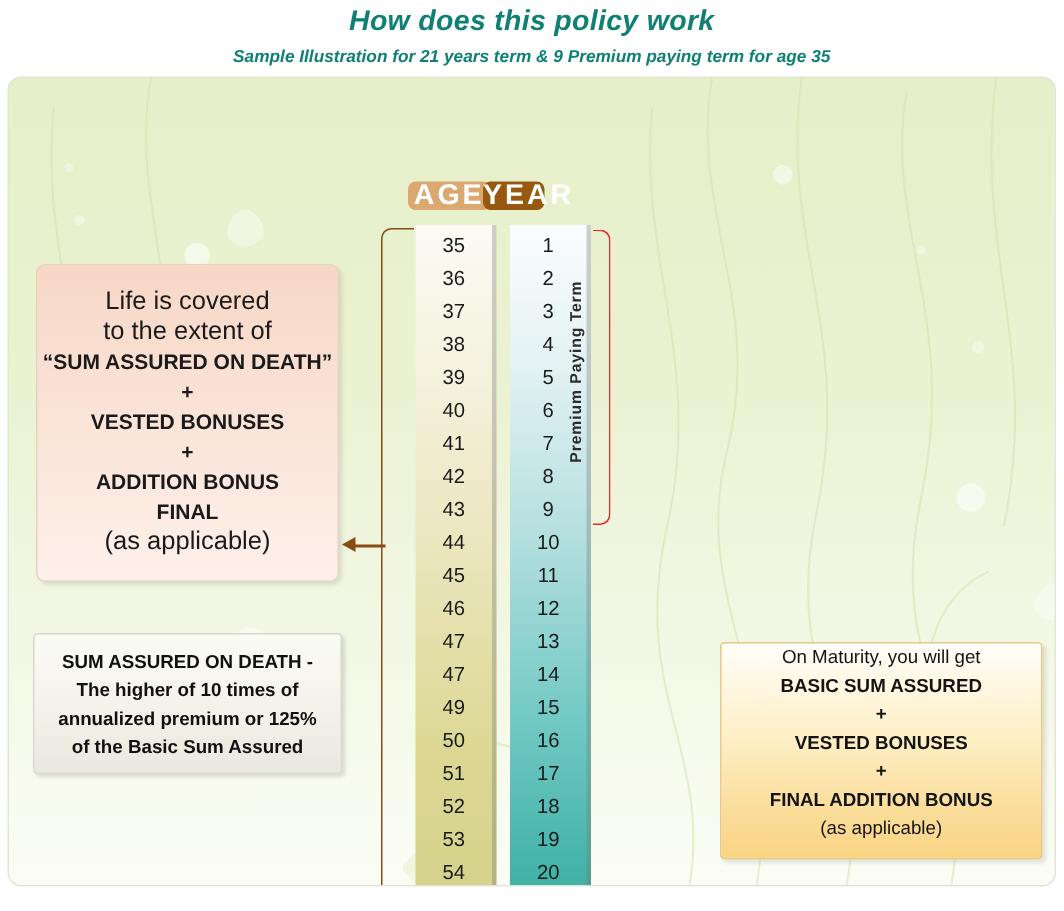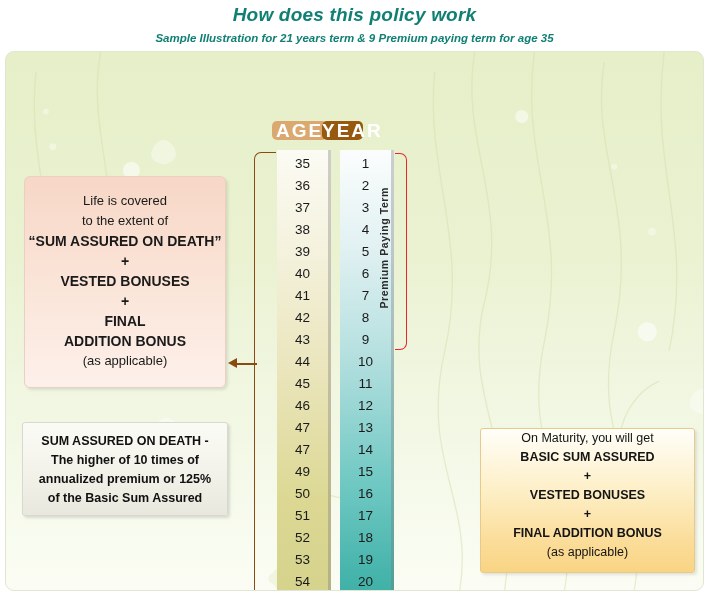--- a/index.html
+++ b/index.html
@@ -110,21 +110,21 @@
   
   .box { position: absolute; }
 
   #box-death {
     left: 24px; top: 176px; width: 202px; height: 212px;
     border: 1px solid #eccfc3; border-radius: 6px;
     background: linear-gradient(180deg, #f7d7c6 0%, #fae3d6 45%, #fdf0ea 100%);
     box-shadow: 2px 2px 3px rgba(0,0,0,.10);
     padding-top: 14px; text-align: center;
   }
-  #box-death .ln { font-size: 13px; color: #1a1a1a; line-height: 20px; }
+  #box-death .ln { font-size: 17px; color: #1a1a1a; line-height: 20px; }
   #box-death .bold { font-weight: bold; font-size: 14px; }
 
   #box-sad {
     left: 22px; top: 422px; width: 206px; height: 94px;
     border: 1px solid #d8d8d0; border-radius: 3px;
     background: linear-gradient(180deg, #fbfbf6 0%, #f2f1e8 60%, #e9e8de 100%);
     box-shadow: 2px 2px 3px rgba(0,0,0,.13);
     padding-top: 9px; text-align: center;
   }
   #box-sad .ln {
@@ -235,22 +235,22 @@
 
 </div>
 
 <div class="box" id="box-death">
     <div class="ln">Life is covered</div>
     <div class="ln">to the extent of</div>
     <div class="ln bold">“SUM ASSURED ON DEATH”</div>
     <div class="ln bold">+</div>
     <div class="ln bold">VESTED BONUSES</div>
     <div class="ln bold">+</div>
+    <div class="ln bold">ADDITION BONUS</div>
     <div class="ln bold">FINAL</div>
-    <div class="ln bold">ADDITION BONUS</div>
     <div class="ln">(as applicable)</div>
   </div>
 <div class="box" id="box-sad">
     <div class="ln">SUM ASSURED ON DEATH -</div>
     <div class="ln">The higher of 10 times of</div>
     <div class="ln">annualized premium or 125%</div>
     <div class="ln">of the Basic Sum Assured</div>
   </div>
 <div class="box" id="box-maturity">
     <div class="ln">On Maturity, you will get</div>

